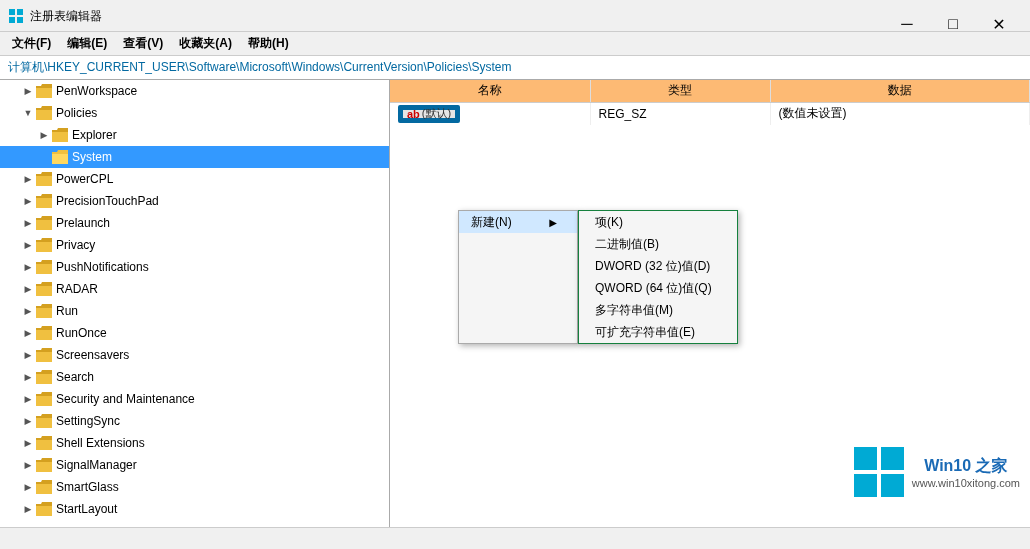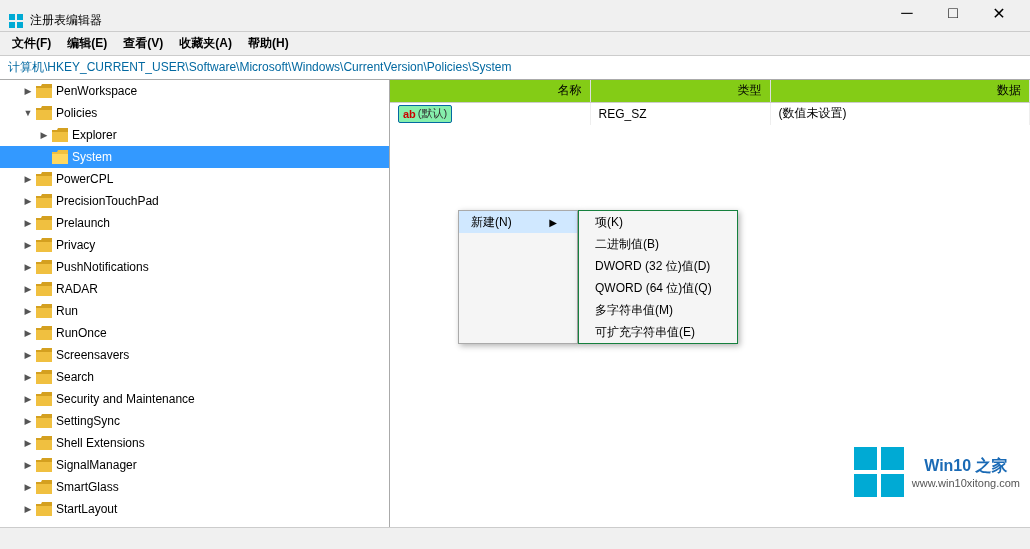--- a/index.html
+++ b/index.html
@@ -3,22 +3,22 @@
   <meta charset="utf-8">
   <style>
     * { margin: 0; padding: 0; box-sizing: border-box; }
     body { font-family: 'Segoe UI', sans-serif; font-size: 12px; background: #f0f0f0; width: 1030px; height: 549px; overflow: hidden; }
 
     
     .title-bar {
       background: #f0f0f0;
       height: 32px;
       display: flex;
-      align-items: flex-end;
-      padding: 2px 8px;
+      align-items: flex-start;
+      padding: 8px 8px;
       border-bottom: 1px solid #ccc;
       user-select: none;
     }
     .title-bar-icon {
       width: 16px; height: 16px; margin-right: 6px;
       display: flex; align-items: center; justify-content: center;
     }
     .title-bar-title { font-size: 12px; flex: 1; }
     .title-bar-controls { display: flex; margin-left: auto; }
     .title-bar-btn {
@@ -105,39 +105,39 @@
       position: relative;
     }
 
     
     .reg-table {
       width: 100%;
       border-collapse: collapse;
       font-size: 12px;
     }
     .reg-table th {
-      text-align: right;
+      text-align: center;
       padding: 2px 8px;
-      background: #84cc16;
+      background: #fdba74;
       border-bottom: 1px solid #ccc;
       font-weight: normal;
       height: 22px;
       border-right: 1px solid #ddd;
     }
     .reg-table td {
       padding: 2px 8px;
       height: 22px;
       border-right: 1px solid #eee;
       vertical-align: middle;
     }
 
     .default-badge {
       display: inline-flex; align-items: center; justify-content: center;
-      background: #86efac;
-      border: 1px solid #0369a1;
+      background: #e5e5e5;
+      border: 5px solid #0369a1;
       border-radius: 2px;
       padding: 0 4px;
       font-size: 11px;
       color: #333;
       height: 18px;
     }
     .ab-prefix {
       color: #cc0000;
       font-weight: bold;
       margin-right: 2px;

